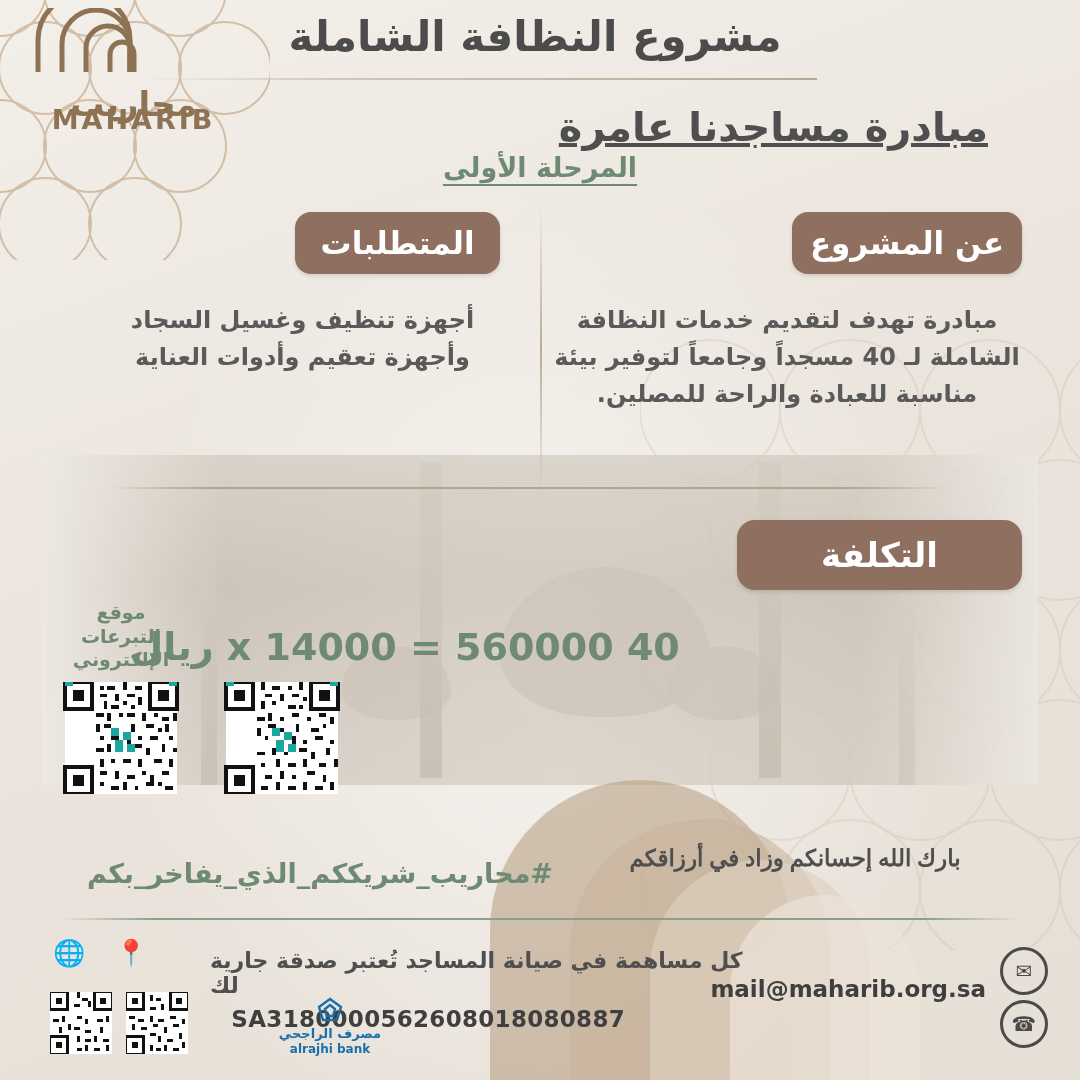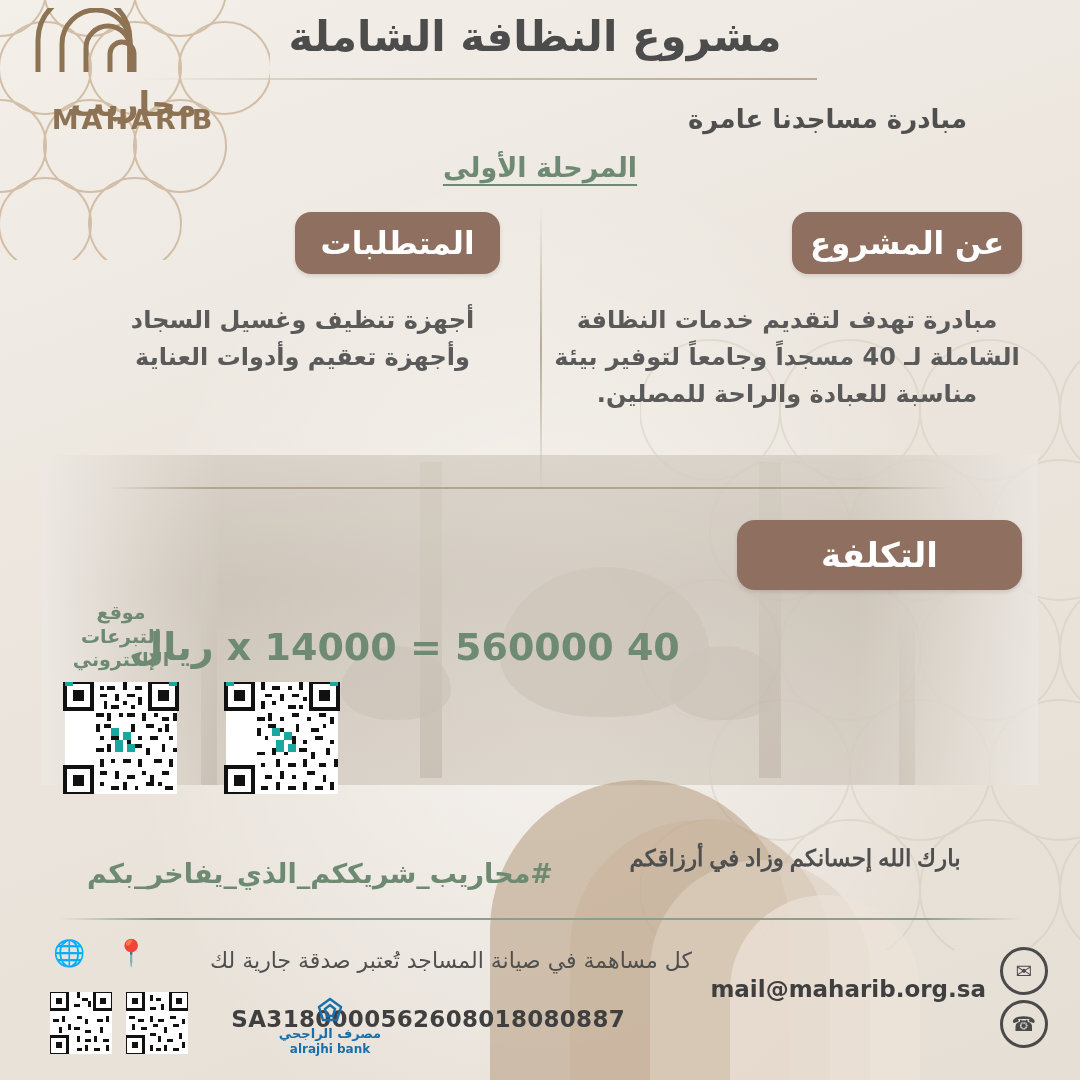--- a/index.html
+++ b/index.html
@@ -71,22 +71,22 @@
   .logo-arabic{
     position:absolute;left:8px;top:56px;width:215px;text-align:center;
     font-size:34px;font-weight:bold;color:#8d7254;direction:rtl;margin-top:20px;
   }
   .logo-latin{
     position:absolute;left:8px;top:96px;width:215px;text-align:center;
     font-size:27px;font-weight:bold;letter-spacing:3px;color:#8d7254;
   }
 
   .subtitle{
-    position:absolute;top:104px;right:113px;
-    font-size:26px;font-weight:bold;color:#4f4f4f;
+    position:absolute;top:104px;right:92px;
+    font-size:40px;font-weight:bold;color:#4f4f4f;text-decoration:underline;
   }
 
   .phase{
     position:absolute;top:152px;left:0;right:0;text-align:center;
     font-size:27px;font-weight:bold;color:#6e8a73;
     text-decoration:underline;text-underline-offset:7px;
   }
 
   
   .pill{
@@ -155,21 +155,21 @@
   .circle-icon{
     width:42px;height:42px;border-radius:50%;
     border:3px solid #4a4a4a;
     display:flex;align-items:center;justify-content:center;
     font-size:20px;color:#4a4a4a;background:transparent;
   }
   .contact-text{font-size:23px;font-weight:bold;color:#3f3f3f;direction:ltr;margin-top:36px;}
 
   .charity-note{
     position:absolute;top:948px;right:330px;width:540px;text-align:left;
-    font-size:22px;font-weight:normal;color:#4f4f4f;
+    font-size:22px;font-weight:bold;color:#4f4f4f;
   }
   .iban{
     position:absolute;top:1006px;right:455px;
     font-size:23px;font-weight:bold;color:#3f3f3f;direction:ltr;letter-spacing:.3px;
   }
   .bank{
     position:absolute;top:996px;right:690px;width:120px;text-align:center;
   }
   .bank-name{font-size:13px;font-weight:bold;color:#1b6fa8;line-height:1.2;direction:rtl;}
   .bank-name-en{font-size:12px;font-weight:bold;color:#1b6fa8;direction:ltr;}

